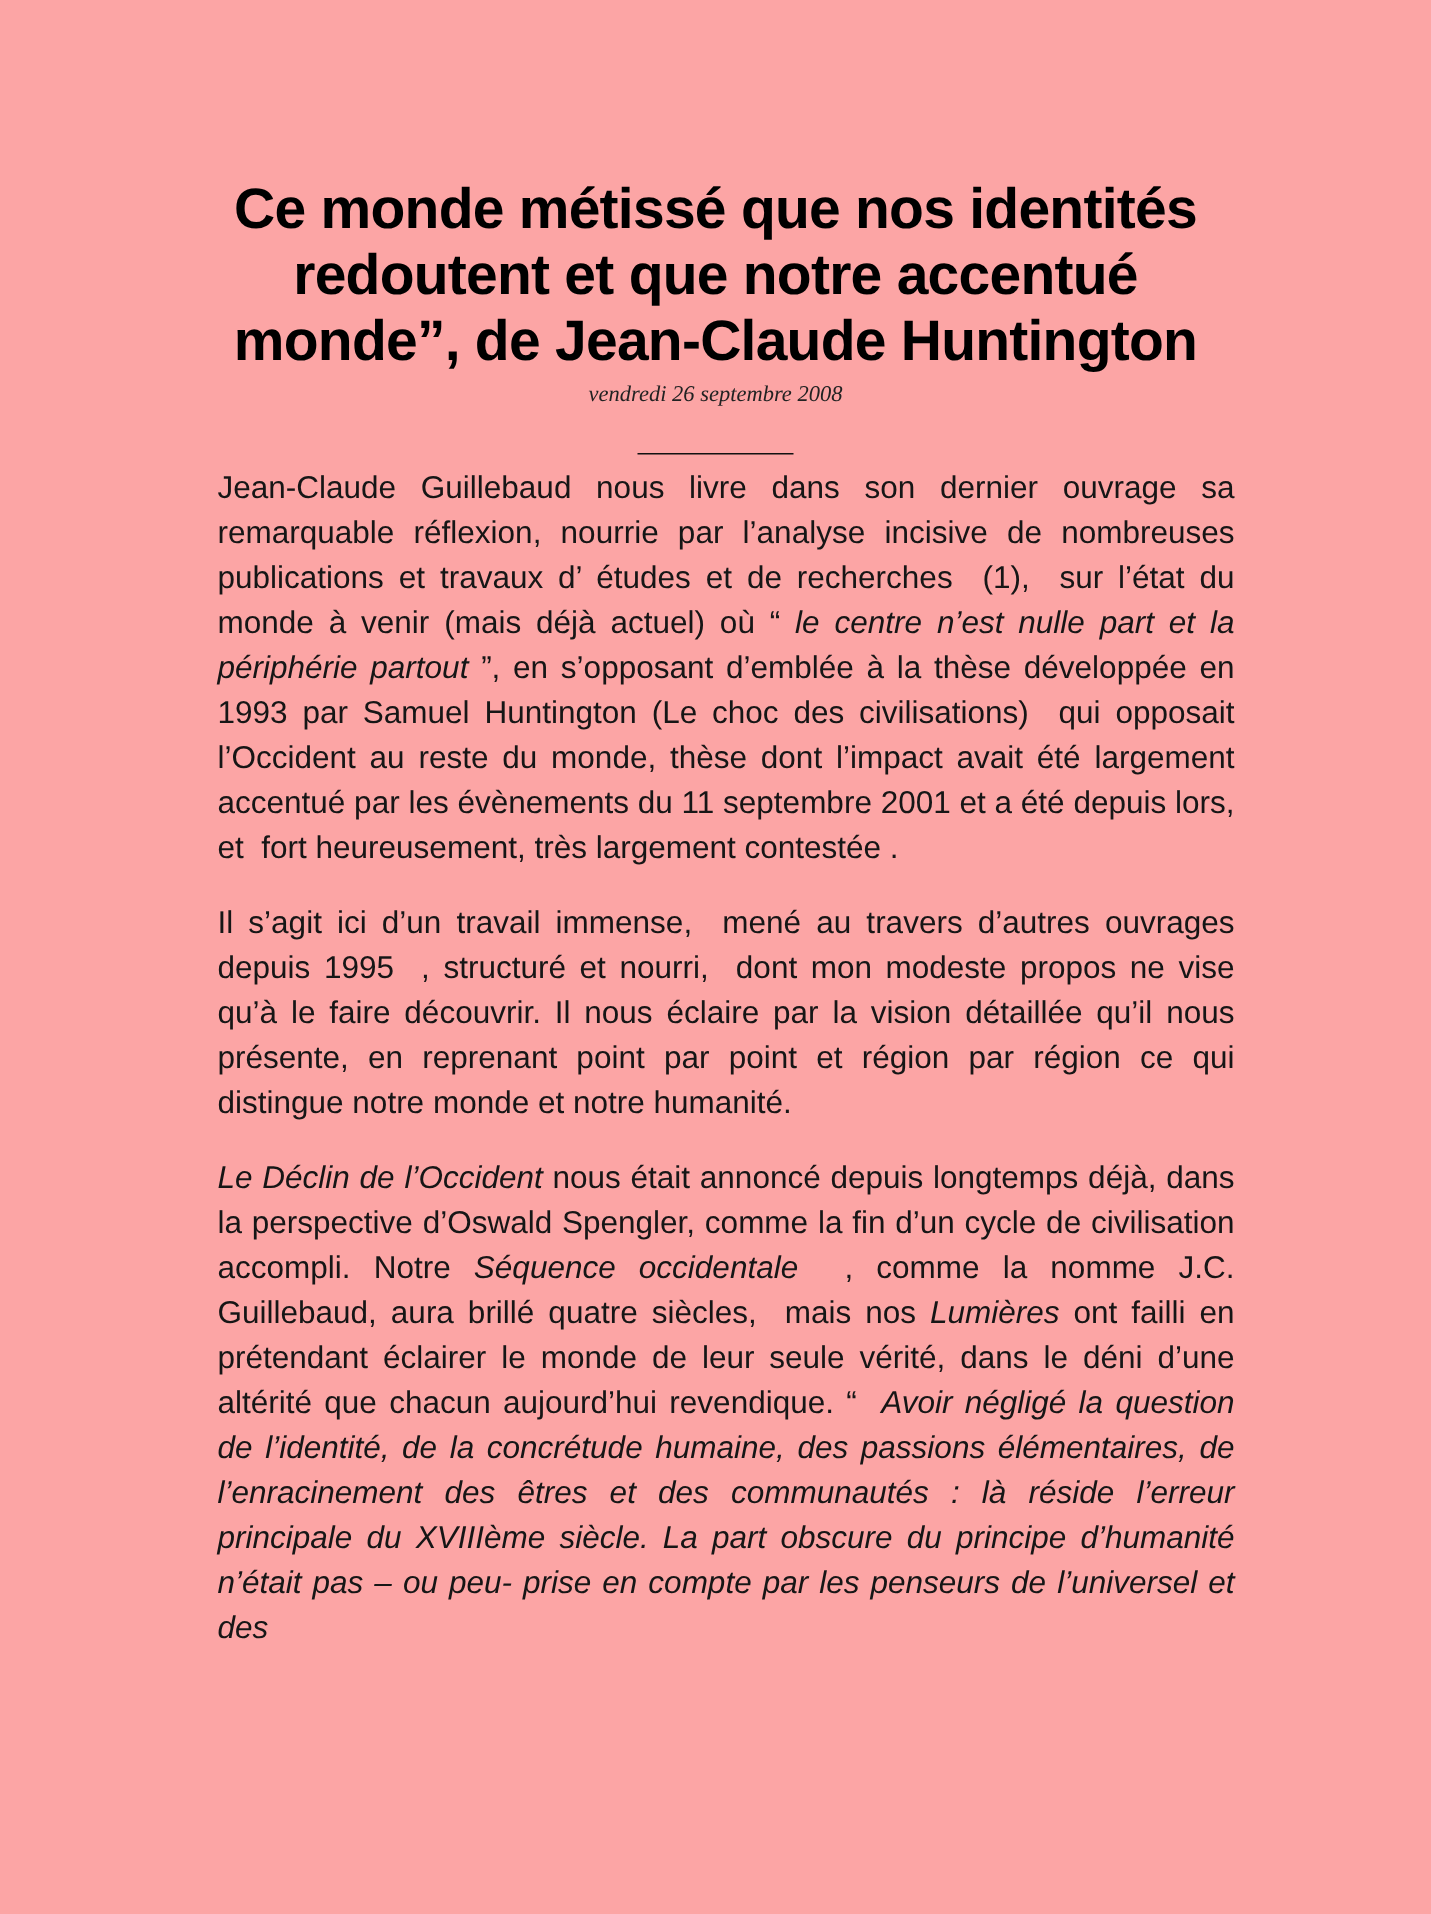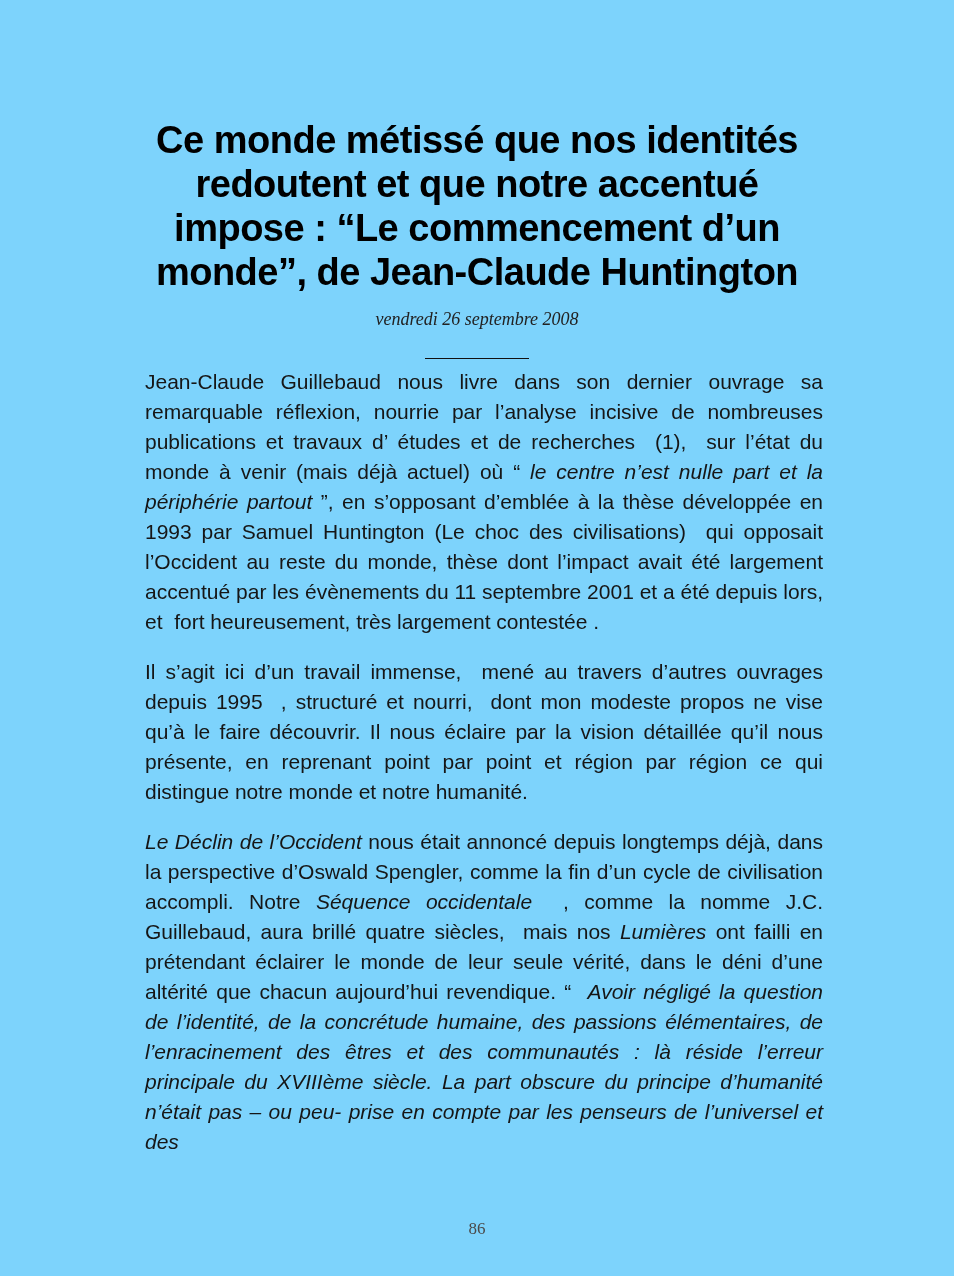--- a/index.html
+++ b/index.html
@@ -5,43 +5,43 @@
   html, body {
     margin: 0;
     padding: 0;
     background: #ffffff;
   }
   .page {
     position: relative;
     width: 954px;
     height: 1276px;
     margin: 0 auto;
-    background: #7dd3fc;
+    background: #fca5a5;
     overflow: hidden;
     box-sizing: border-box;
     padding-top: 118px;
   }
   .title {
     font-family: "Liberation Sans", sans-serif;
     font-weight: 700;
     font-size: 38px;
     line-height: 44px;
     letter-spacing: -0.5px;
     color: #000000;
     text-align: center;
     margin: 0 60px;
   }
   .date {
     font-family: "Liberation Serif", serif;
     font-style: italic;
-    font-size: 18px;
+    font-size: 15px;
     line-height: 20px;
     color: #222222;
     text-align: center;
-    margin-top: 15px;
+    margin-top: 3px;
   }
   .divider {
     width: 104px;
     border: 0;
     border-top: 1.5px solid #111111;
     margin: 29px auto 8px auto;
   }
   .body-col {
     width: 678px;
     margin-left: 145px;
@@ -72,29 +72,27 @@
   }
 </style>
 </head>
 <body>
 
 <div class="page">
 
   <h1 class="title">
       <div>Ce monde métissé que nos identités</div>
       <div>redoutent et que notre accentué</div>
-      <div>impose : “Le commencement d’un</div>
       <div>monde”, de Jean-Claude Huntington</div>
     </h1>
 
   <div class="date">vendredi 26 septembre 2008</div>
 
   <hr class="divider">
 
   <div class="body-col">
       <p class="para"><span>Jean-Claude Guillebaud nous livre dans son dernier ouvrage sa remarquable réflexion, nourrie par l’analyse incisive de nombreuses publications et travaux d’ études et de recherches&nbsp; (1),&nbsp; sur l’état du monde à venir (mais déjà actuel) où “ </span><i>le centre n’est nulle part et la périphérie partout</i><span> ”, en s’opposant d’emblée à la thèse développée en 1993 par Samuel Huntington (Le choc des civilisations)&nbsp; qui opposait l’Occident au reste du monde, thèse dont l’impact avait été largement accentué par les évènements du 11 septembre 2001 et a été depuis lors, et&nbsp; fort heureusement, très largement contestée .</span></p>
       <p class="para"><span>Il s’agit ici d’un travail immense,&nbsp; mené au travers d’autres ouvrages depuis 1995&nbsp; , structuré et nourri,&nbsp; dont mon modeste propos ne vise qu’à le faire découvrir. Il nous éclaire par la vision détaillée qu’il nous présente, en reprenant point par point et région par région ce qui distingue notre monde et notre humanité.</span></p>
       <p class="para continued"><i>Le Déclin de l’Occident</i><span> nous était annoncé depuis longtemps déjà, dans la perspective d’Oswald Spengler, comme la fin d’un cycle de civilisation accompli. Notre </span><i>Séquence occidentale</i><span>&nbsp; , comme la nomme J.C. Guillebaud, aura brillé quatre siècles,&nbsp; mais nos </span><i>Lumières</i><span> ont failli en prétendant éclairer le monde de leur seule vérité, dans le déni d’une altérité que chacun aujourd’hui revendique. “&nbsp; </span><i>Avoir négligé la question de l’identité, de la concrétude humaine, des passions élémentaires, de l’enracinement des êtres et des communautés : là réside l’erreur principale du XVIIIème siècle. La part obscure du principe d’humanité n’était pas – ou peu- prise en compte par les penseurs de l’universel et des</i></p>
     </div>
 
-  <div class="page-number">86</div>
 
 </div>
 
 </body></html>

